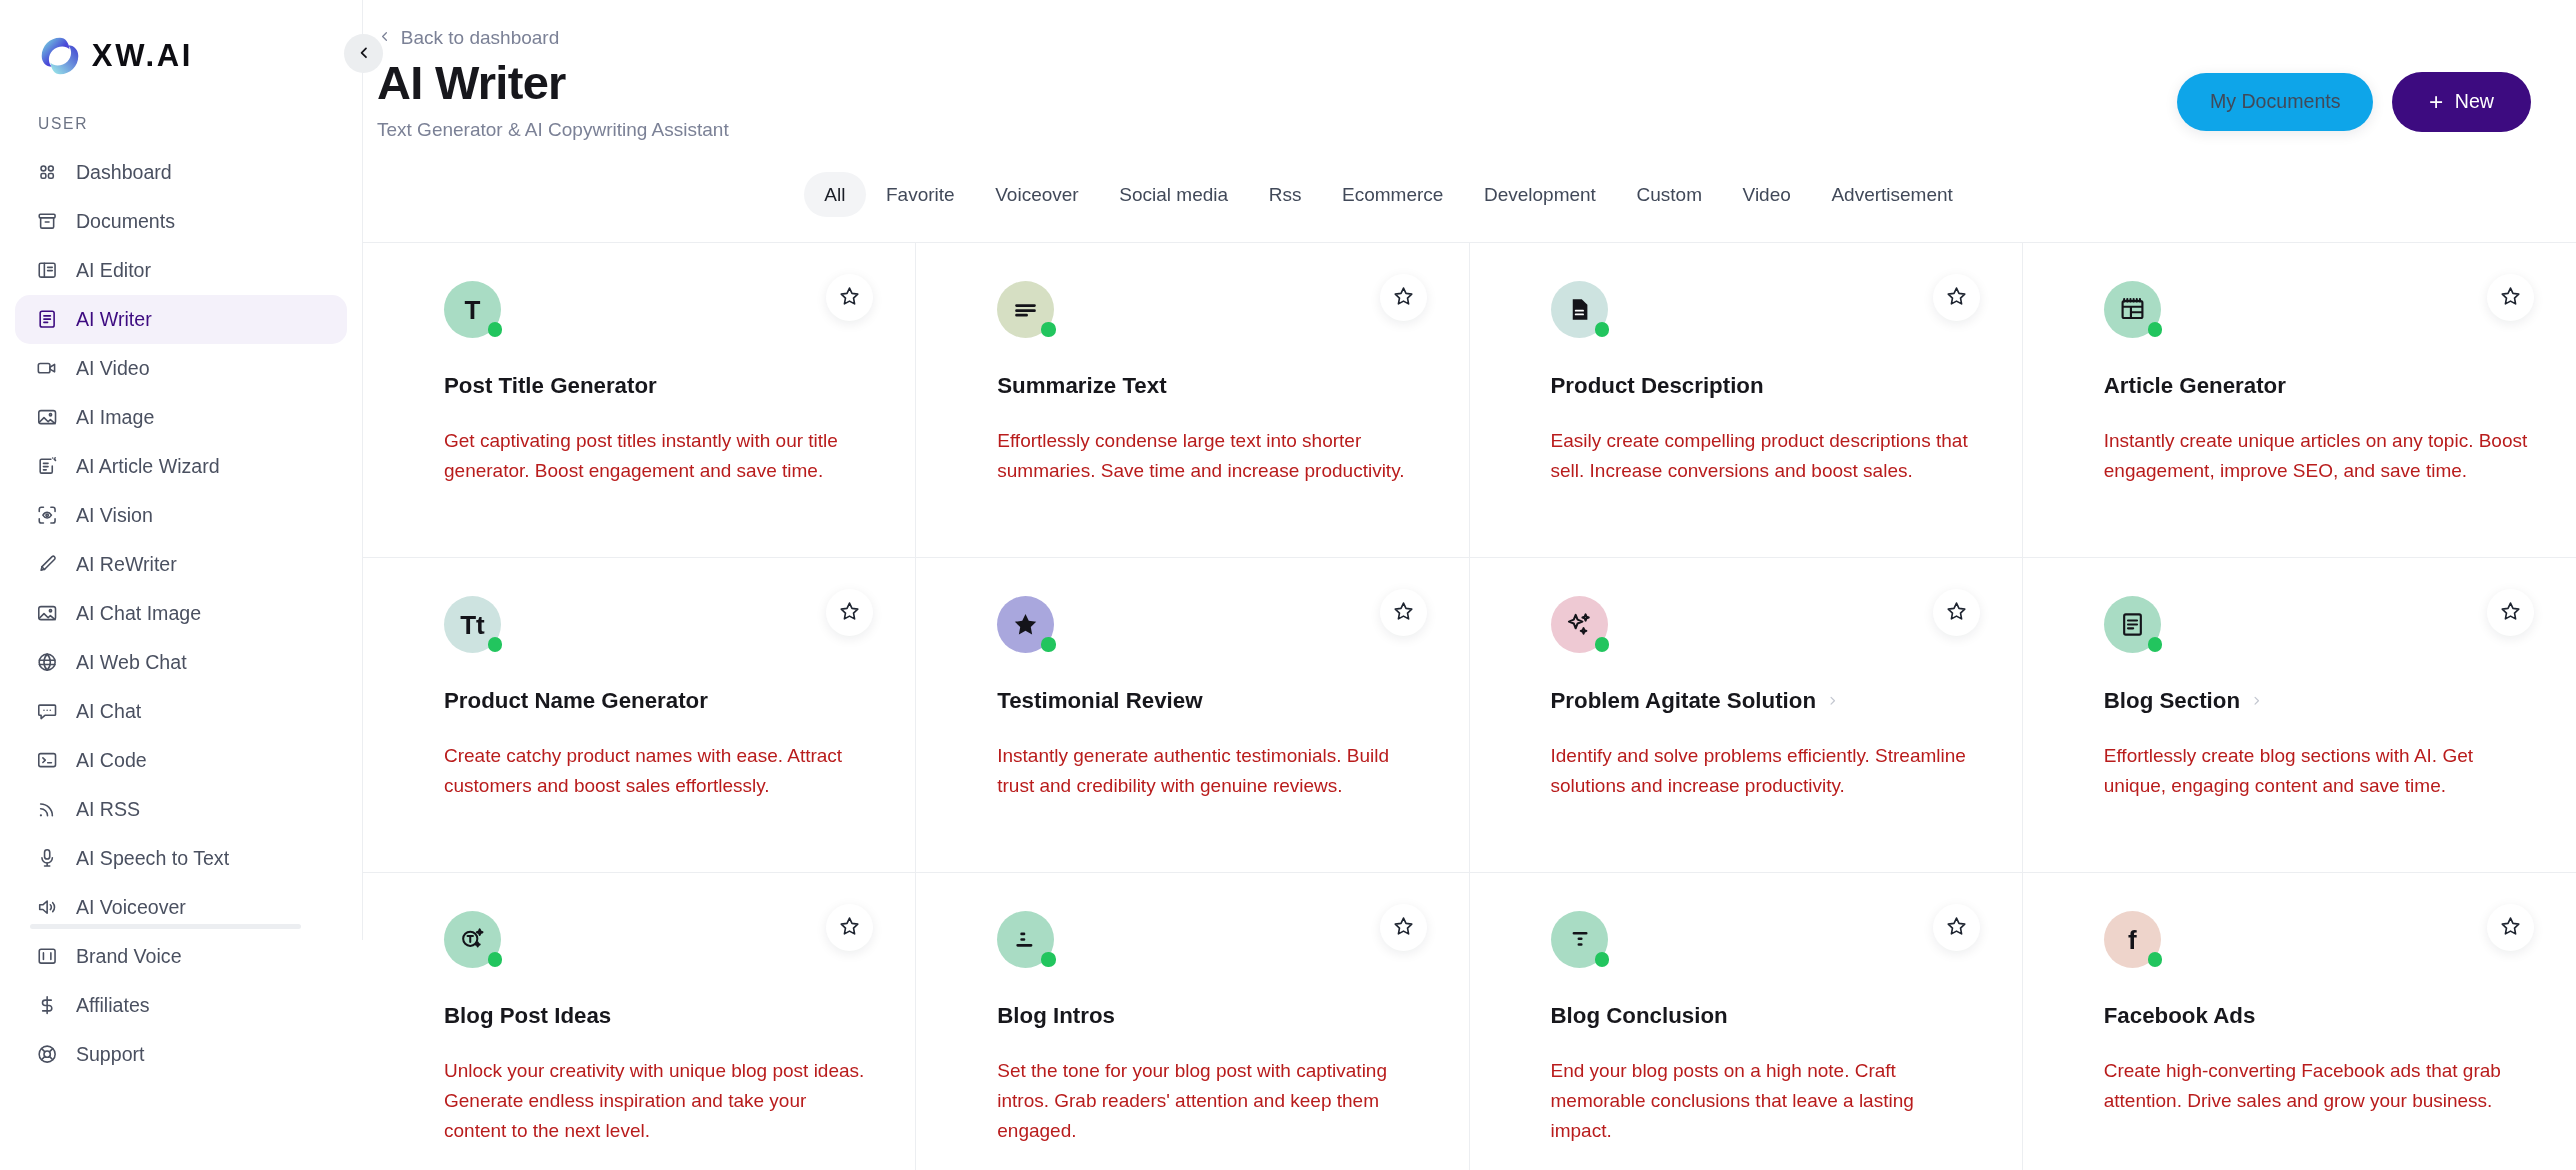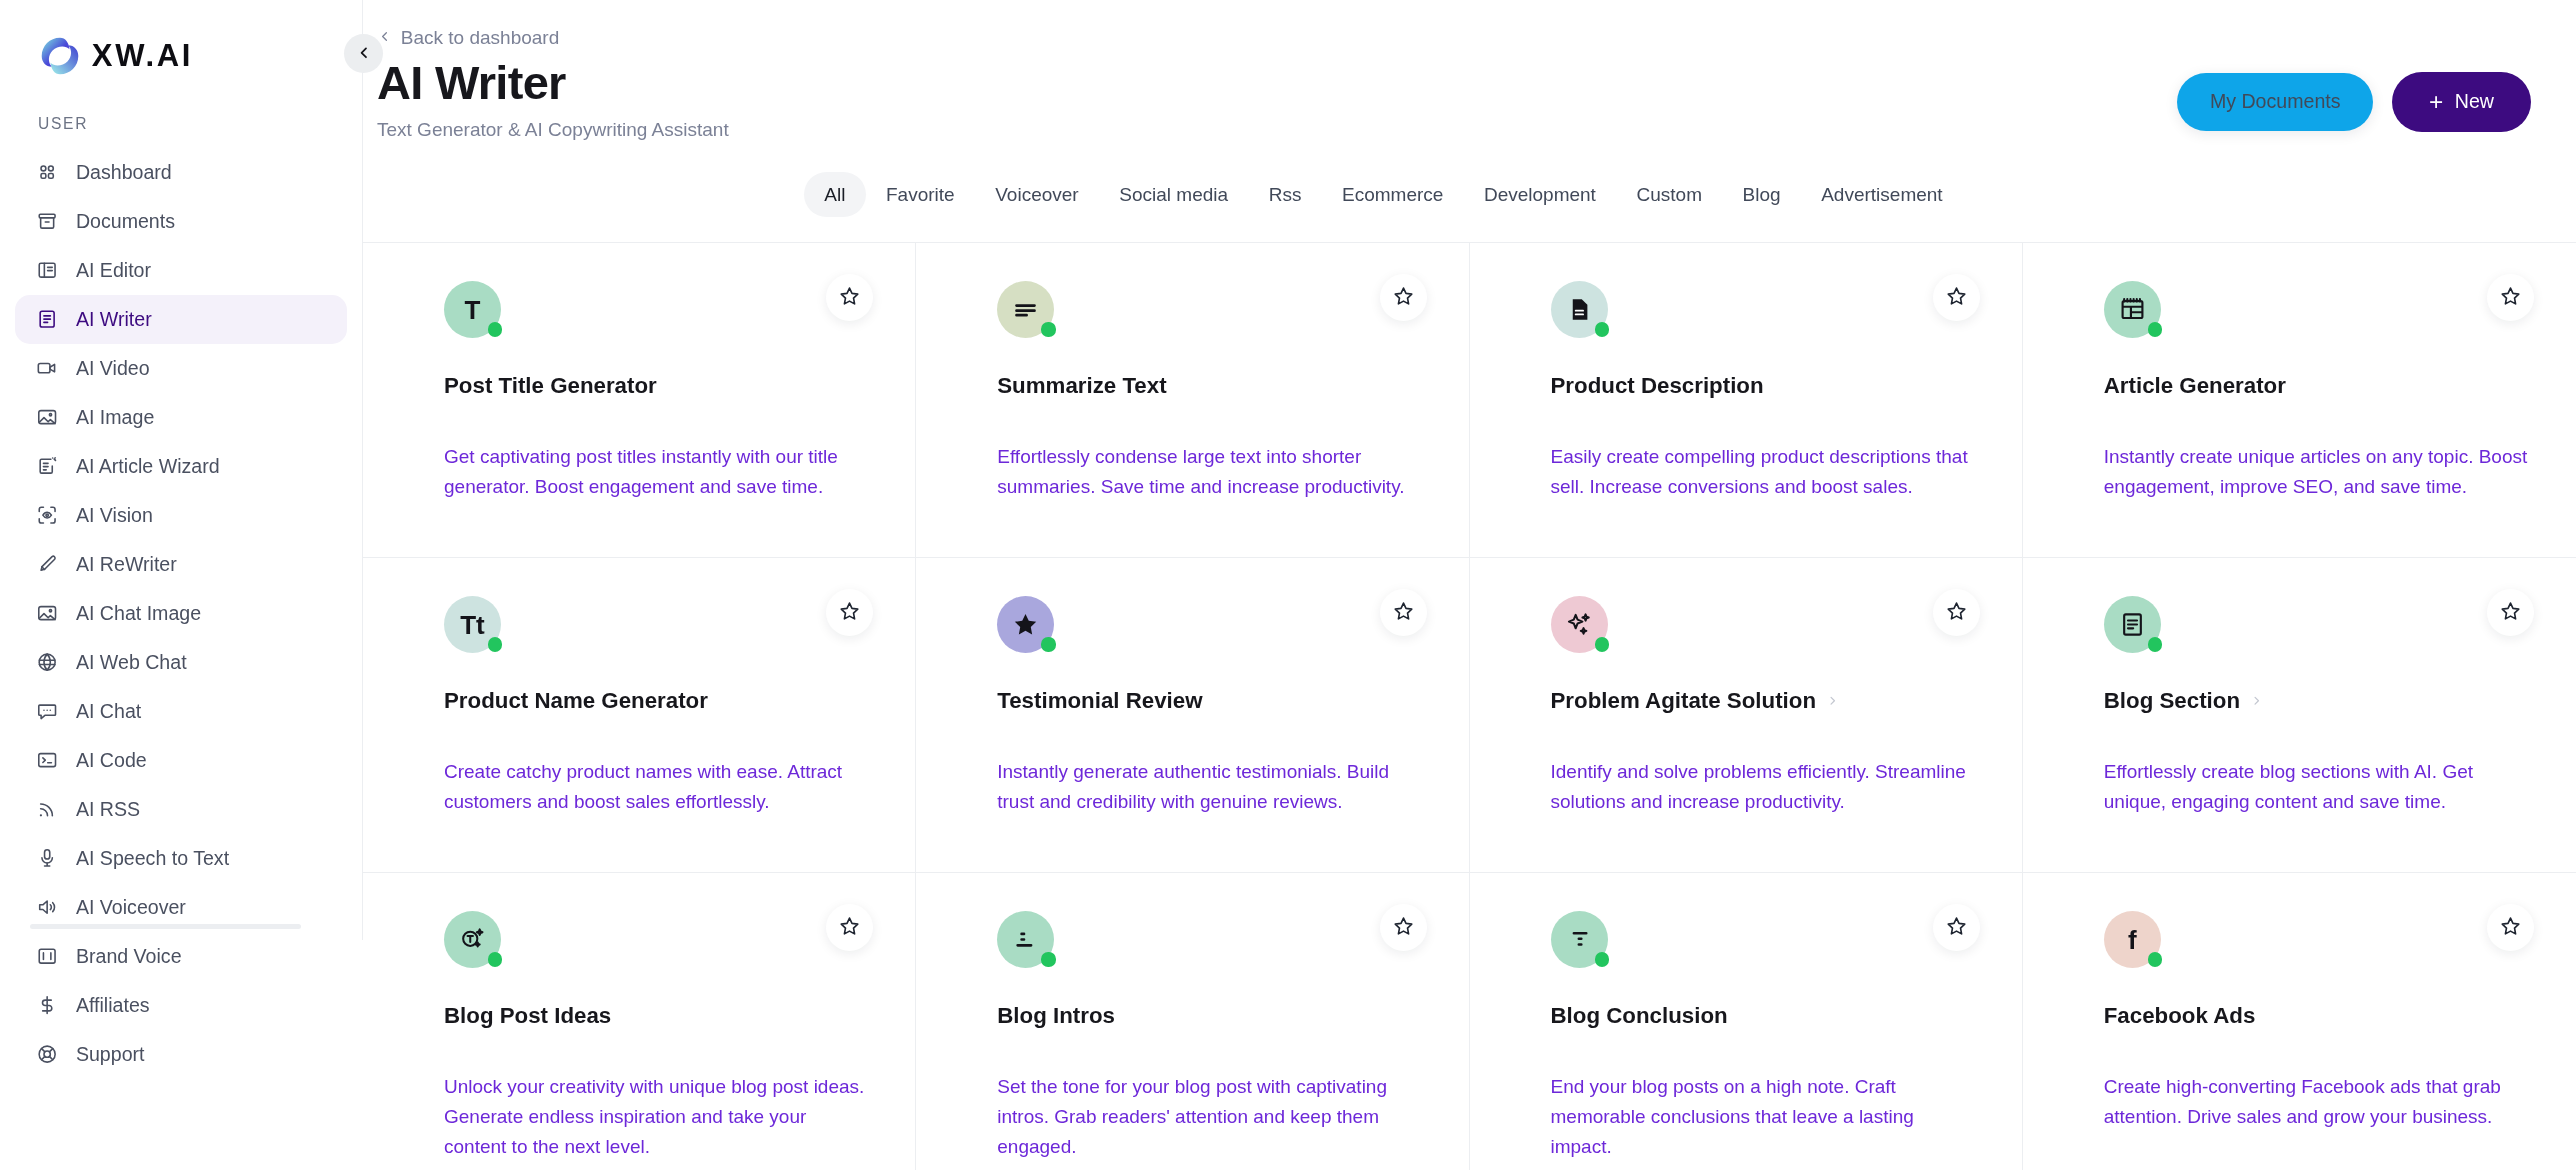--- a/index.html
+++ b/index.html
@@ -108,22 +108,22 @@
     width: 14.2px; height: 14.2px; border-radius: 50%;
     background: #22c55e;
   }
   .card-title {
     font-size: 22.3px; font-weight: 700; color: #17171c;
     display: flex; align-items: center; gap: 9.5px;
   }
   .card-title .chev { color: #c3c7d0; display: inline-flex; }
   .card-title .chev svg { width: 13.5px; height: 17.6px; }
   .card-desc {
-    font-size: 19px; line-height: 1.58; color: #6d28d9;
-    margin-top: 43px; max-width: 433px;
+    font-size: 19px; line-height: 1.58; color: #b91c1c;
+    margin-top: 27px; max-width: 433px;
   }
   .fav-btn {
     position: absolute; top: 31px; right: 42px;
     width: 47px; height: 47px; border-radius: 50%;
     background: #fff; box-shadow: 0 2.7px 12.2px rgba(16,24,40,0.08);
     display: flex; align-items: center; justify-content: center; cursor: pointer;
   }
   .fav-btn svg { width: 23px; height: 23px; }
 
   
@@ -388,21 +388,21 @@
 
       <div class="tabs" id="tabs">
           <div class="tab active">All</div>
           <div class="tab">Favorite</div>
           <div class="tab">Voiceover</div>
           <div class="tab">Social media</div>
           <div class="tab">Rss</div>
           <div class="tab">Ecommerce</div>
           <div class="tab">Development</div>
           <div class="tab">Custom</div>
-          <div class="tab">Blog</div>
+          <div class="tab">Video</div>
           <div class="tab">Advertisement</div>
         </div>
     </div>
 
     <div class="tabs-rule"></div>
 
     <section class="grid" id="grid">
         <article class="card">
           <div class="fav-btn">
             <span><svg viewBox="0 0 24 24" fill="none" stroke="#1e2430" stroke-width="1.7" stroke-linejoin="round" stroke-linecap="round">

